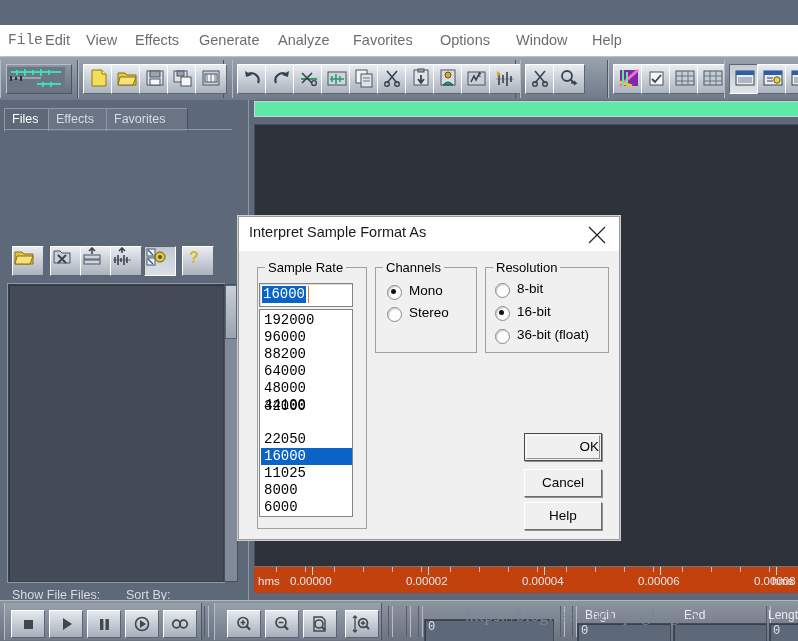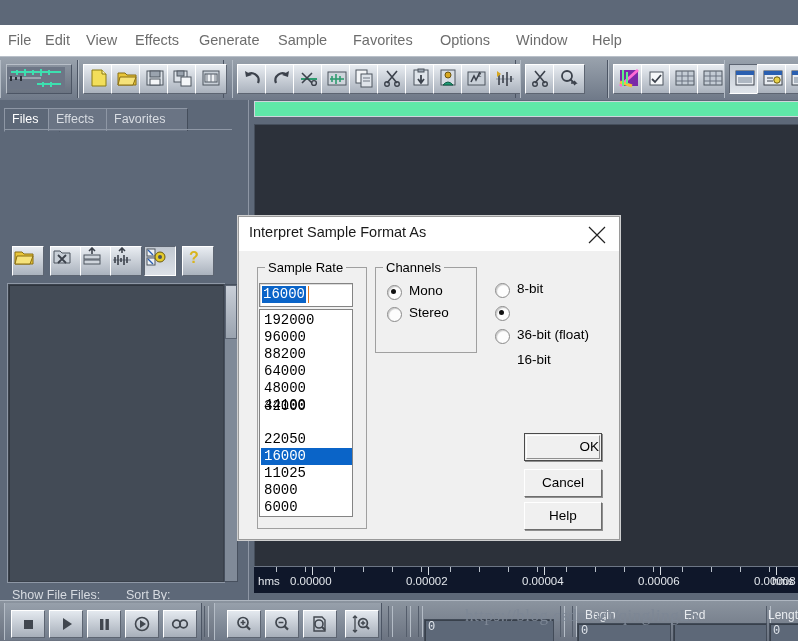--- a/index.html
+++ b/index.html
@@ -91,21 +91,21 @@
      background:linear-gradient(#78828f,#606a79);
      border-top:1px solid #99a2af;border-left:1px solid #99a2af;
      border-right:1px solid #454e5b;border-bottom:1px solid #454e5b;}
 
   
   .mainarea{position:absolute;left:238px;top:100px;width:560px;height:500px;background:#5d6878;}
   .greenbar{position:absolute;left:16px;top:1px;width:544px;height:14px;background:#5fe8a8;
      border:1px solid #cfd5dc;}
   .wavecanvas{position:absolute;left:16px;top:24px;width:544px;height:442px;background:#2c313a;
      border-top:1px solid #454e5b;border-left:1px solid #454e5b;}
-  .ruler{position:absolute;left:16px;top:466px;width:544px;height:26px;background:#0f172a;
+  .ruler{position:absolute;left:16px;top:466px;width:544px;height:26px;background:#c2410c;
      border-top:1px solid #6d7685;}
   .ruler .tk{position:absolute;top:0;width:1px;height:5px;background:#b9c0c9;}
   .ruler .tkm{position:absolute;top:0;width:1px;height:8px;background:#d6dbe1;}
   .ruler .rl{position:absolute;top:8px;font-size:11.5px;color:#e3e7ec;white-space:nowrap;}
   .edgebar{position:absolute;left:238px;top:100px;width:10px;height:500px;background:#5d6878;
      border-right:1px solid #8e97a5;}
 
   
   .bottombar{position:absolute;left:0;top:600px;width:798px;height:41px;
      background:linear-gradient(#8b949f,#6a7280);border-top:1px solid #aeb6c0;}
@@ -165,26 +165,26 @@
      border-top:1px solid #ffffff;border-left:1px solid #ffffff;
      border-right:1px solid #8f8f8f;border-bottom:1px solid #8f8f8f;line-height:22px;}
 </style>
 </head>
 <body>
 
 <div id="app">
 
 
   <div class="menubar" id="menubar">
-      <div class="menuitem" style="left: 8px;">File</div>
+      <div class="menuitem" style="left: 8px; font-family: Liberation Mono, monospace;">File</div>
       <div class="menuitem" style="left: 45px;">Edit</div>
       <div class="menuitem" style="left: 86px;">View</div>
       <div class="menuitem" style="left: 135px;">Effects</div>
       <div class="menuitem" style="left: 199px;">Generate</div>
-      <div class="menuitem" style="left: 278px;">Sample</div>
+      <div class="menuitem" style="left: 278px;">Analyze</div>
       <div class="menuitem" style="left: 353px;">Favorites</div>
       <div class="menuitem" style="left: 440px;">Options</div>
       <div class="menuitem" style="left: 516px; text-align: center;">Window</div>
       <div class="menuitem" style="left: 592px;">Help</div>
     </div>
 
   <div class="toolbarzone" id="toolbarzone">
       <div class="tgroup" style="left: 0px; width: 76px;">
         <div class="wavebtn"><svg width="58" height="22" viewBox="0 0 58 22" style="margin: 2px auto 0px;">
             <rect width="58" height="22" fill="#6d7686"></rect>
@@ -623,27 +623,30 @@
     </div>
     <div id="channels">
         <div class="radio" style="left: 148px; top: 68px;">
           <div class="dot"></div>
         </div>
         <div class="rlabel" style="left: 170px; top: 66px;">Mono</div>
         <div class="radio" style="left: 148px; top: 90px;"></div>
         <div class="rlabel" style="left: 170px; top: 88px;">Stereo</div>
       </div>
 
+    <div class="gbox" style="left:246px;top:50px;width:122px;height:84px;">
+      <div class="gbox-title">Resolution</div>
+    </div>
     <div id="resolution">
         <div class="radio" style="left: 256px; top: 66px;"></div>
         <div class="rlabel" style="left: 278px; top: 64px;">8-bit</div>
         <div class="radio" style="left: 256px; top: 89px;">
           <div class="dot"></div>
         </div>
-        <div class="rlabel" style="left: 278px; top: 87px; margin-top: 48px;">16-bit</div>
+        <div class="rlabel" style="left: 278px; top: 87px;">16-bit</div>
         <div class="radio" style="left: 256px; top: 112px;"></div>
         <div class="rlabel" style="left: 278px; top: 110px;">36-bit (float)</div>
       </div>
 
     <div id="dlgbtns">
         <div class="dbtn def" style="left: 285px; top: 216px; text-align: right;">
           <div class="inner">OK</div>
         </div>
         <div class="dbtn" style="left: 285px; top: 252px;">Cancel</div>
         <div class="dbtn" style="left: 285px; top: 285px;">Help</div>

